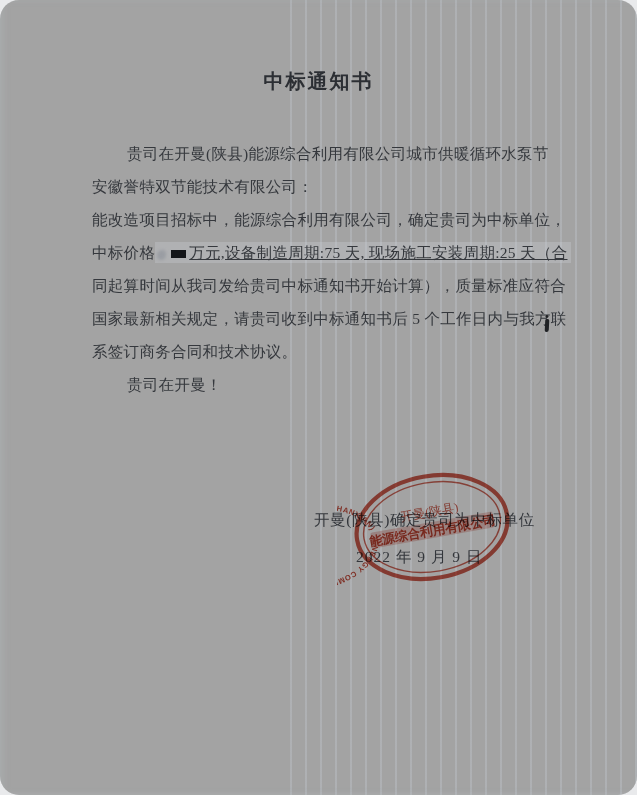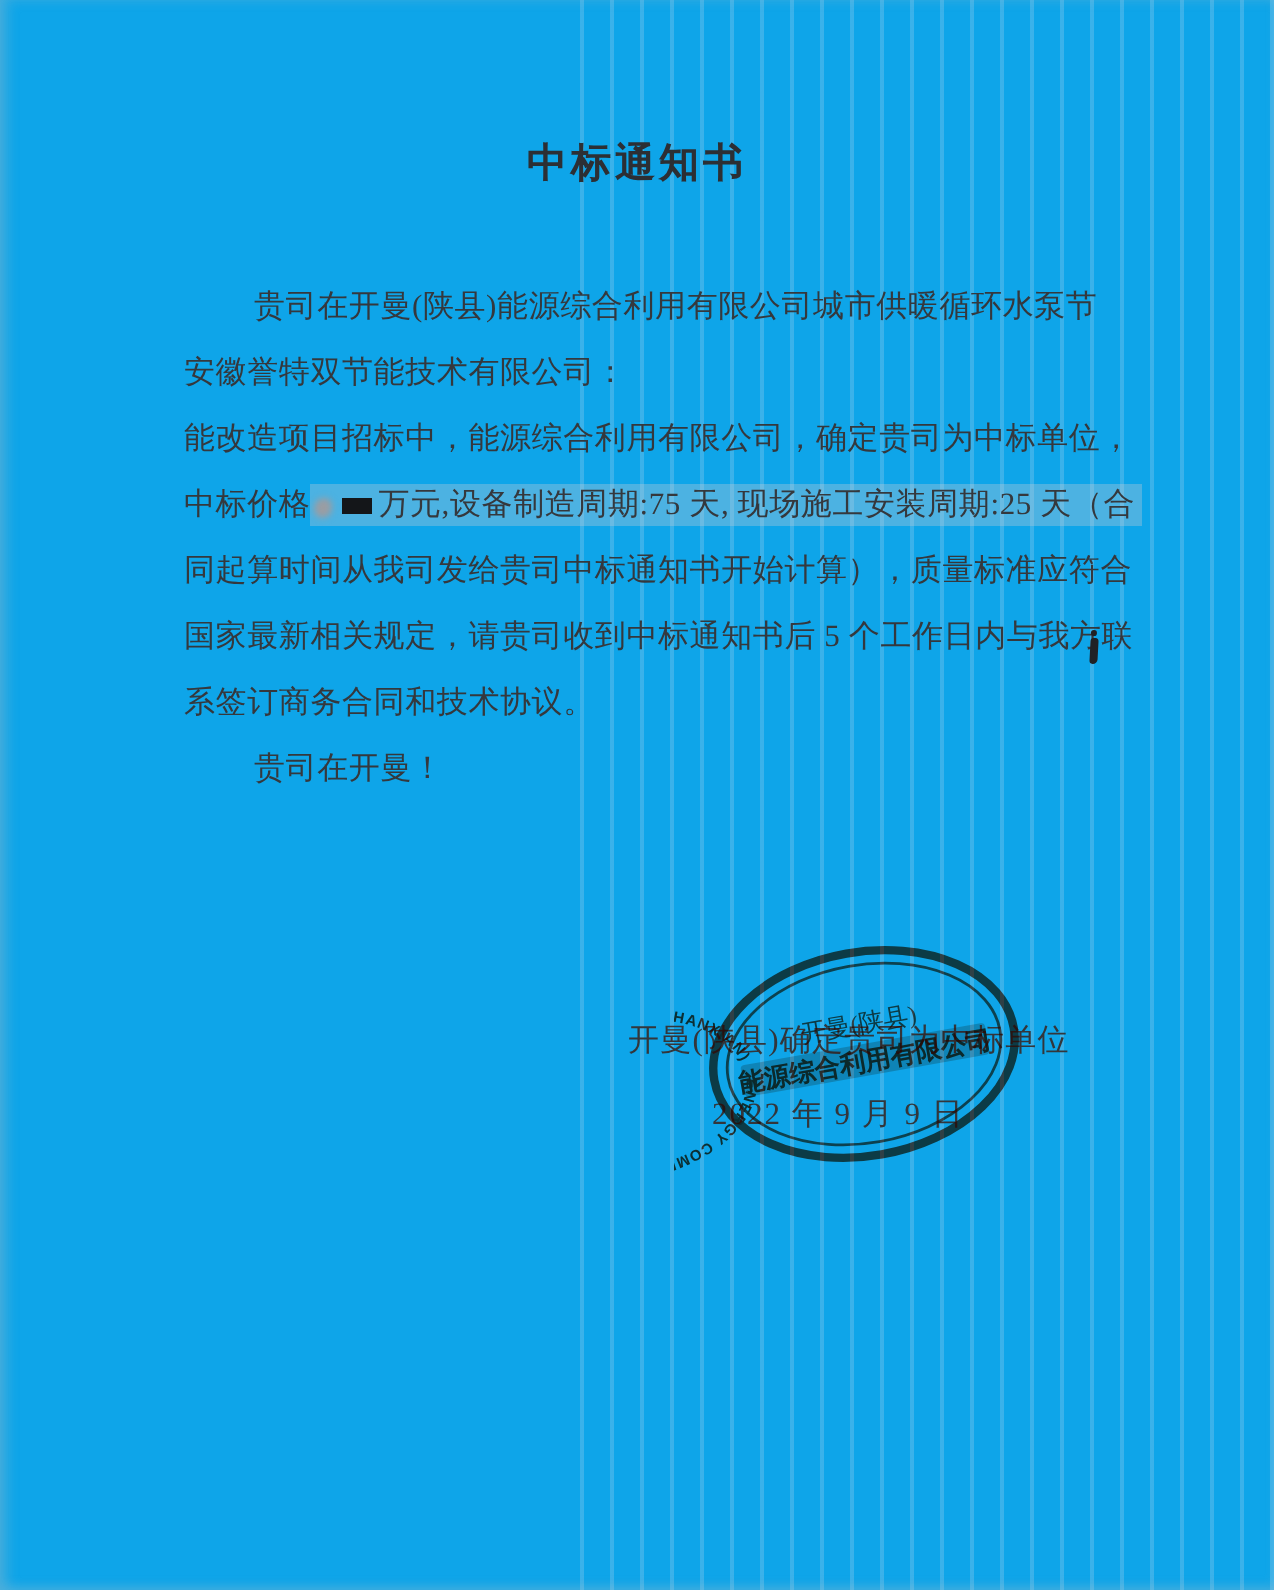--- a/index.html
+++ b/index.html
@@ -4,23 +4,24 @@
 <style>
   html,body { margin:0; padding:0; }
   body {
     width:637px; height:795px;
     background:#e9eaec;
     font-family:"Liberation Serif","DejaVu Serif",serif;
   }
   .page {
     position:relative;
     width:637px; height:795px;
-    background:#0ea5e9;
+    background:#a3a3a3;
     overflow:hidden;
     color:#35383d;
+    border-radius:19px;
   }
   
   .streaks {
     position:absolute; top:0; right:0; width:360px; height:795px;
     background:repeating-linear-gradient(
       90deg,
       rgba(215,224,238,0.00) 0px, rgba(215,224,238,0.00) 13px,
       rgba(215,224,238,0.22) 13px, rgba(215,224,238,0.22) 15px);
     pointer-events:none;
   }
@@ -42,20 +43,21 @@
     height:33px; line-height:33px;
     font-size:15.5px; letter-spacing:0.3px;
     white-space:nowrap;
     color:#35383d;
   }
   .indent { padding-left:35px; }
   
   .redact-zone {
     background:rgba(203,207,214,0.33);
     padding:2px 3px 2px 1px;
+    text-decoration:underline;
   }
   .smudge {
     display:inline-block; width:9px; height:10px;
     background:#9a9da3; border-radius:55% 40% 50% 45%;
     filter:blur(1.5px);
     vertical-align:-2px; margin:0 4px 0 1px;
   }
   .redact-bar {
     display:inline-block; width:15px; height:8px;
     background:#141619; margin:0 3px 0 1px;

